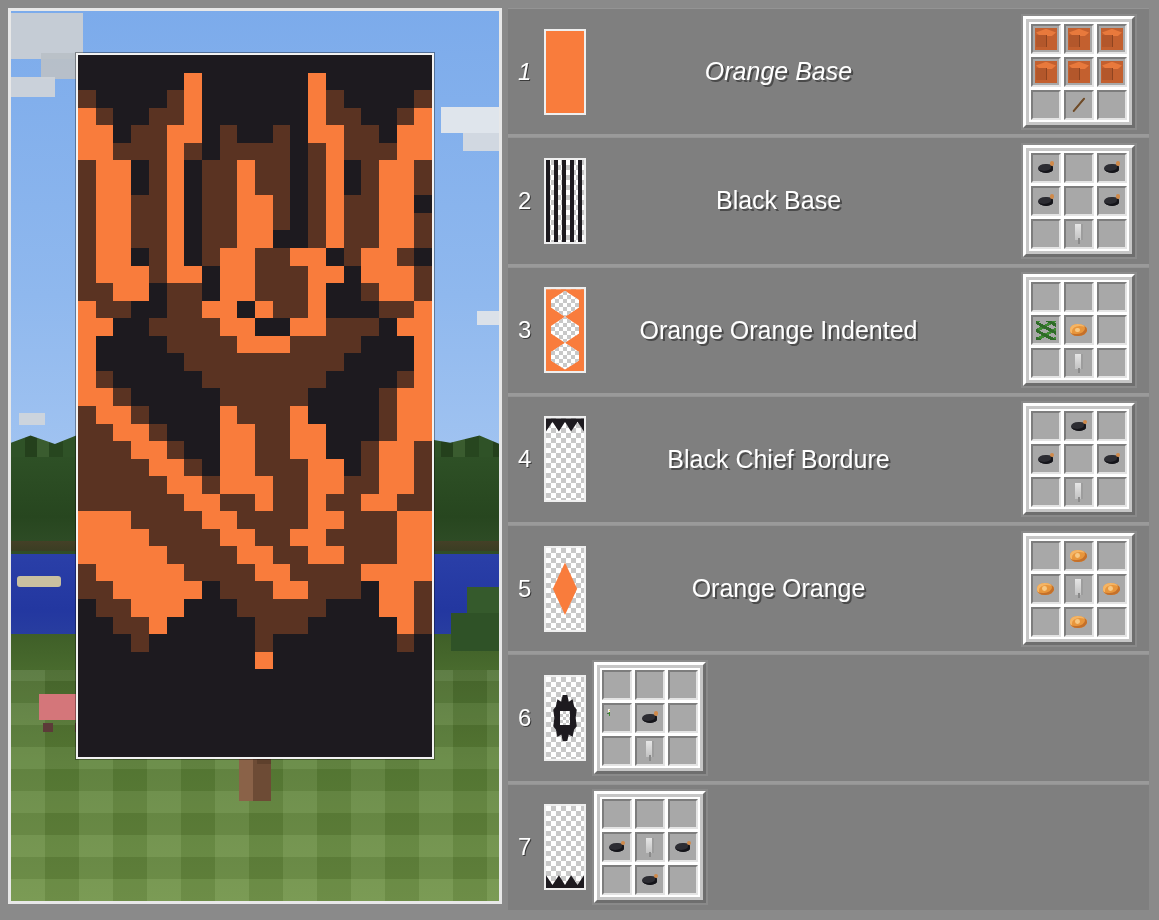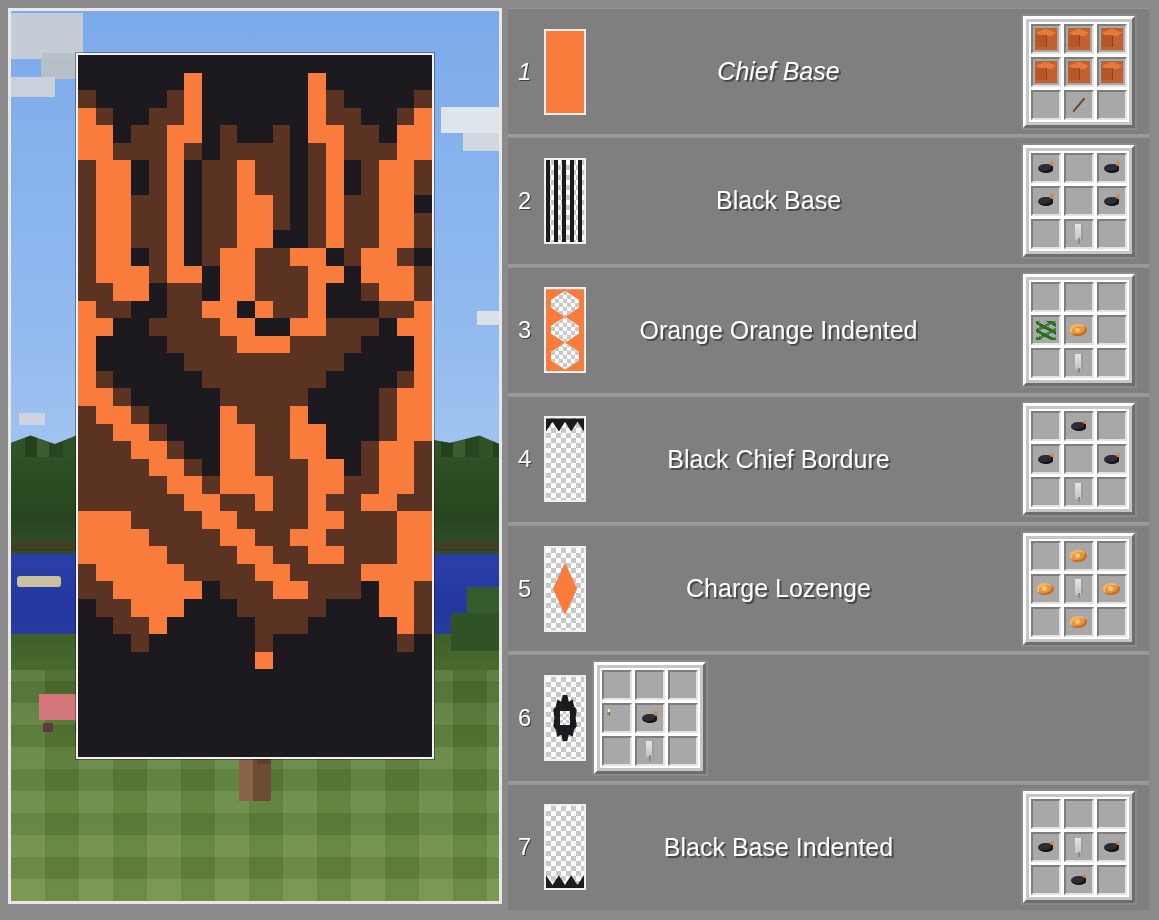--- a/index.html
+++ b/index.html
@@ -1133,21 +1133,21 @@
         </div>
     </div>
   </div>
 
   <div class="list-panel" id="recipe-list">
       <div class="recipe-row">
         <div class="row-index italic">1</div>
         <div class="pattern-thumb">
           <div class="pat" style="background: rgb(249, 124, 60);"></div>
         </div>
-        <div class="row-label italic">Chief Base</div>
+        <div class="row-label italic">Orange Base</div>
         <div class="craft">
           <div class="craft-inner">
             <div class="cell">
               <div class="item wool-orange"></div>
             </div>
             <div class="cell">
               <div class="item wool-orange"></div>
             </div>
             <div class="cell">
               <div class="item wool-orange"></div>
@@ -1254,21 +1254,21 @@
             </div>
             <div class="cell"></div>
           </div>
         </div>
       </div>
       <div class="recipe-row">
         <div class="row-index">5</div>
         <div class="pattern-thumb">
           <div class="pat" style="background: rgb(249, 124, 60); clip-path: polygon(50% 18%, 82% 50%, 50% 82%, 18% 50%);"></div>
         </div>
-        <div class="row-label">Charge Lozenge</div>
+        <div class="row-label">Orange Orange</div>
         <div class="craft">
           <div class="craft-inner">
             <div class="cell"></div>
             <div class="cell">
               <div class="item dye-orange"></div>
             </div>
             <div class="cell"></div>
             <div class="cell">
               <div class="item dye-orange"></div>
             </div>
@@ -1314,21 +1314,20 @@
             </div>
             <div class="cell"></div>
           </div>
         </div>
       </div>
       <div class="recipe-row">
         <div class="row-index">7</div>
         <div class="pattern-thumb">
           <div class="pat" style="background: rgb(29, 26, 31); clip-path: polygon(0px 100%, 100% 100%, 100% 84%, 83% 96%, 66% 84%, 50% 96%, 34% 84%, 17% 96%, 0px 84%);"></div>
         </div>
-        <div class="row-label">Black Base Indented</div>
         <div class="craft">
           <div class="craft-inner">
             <div class="cell"></div>
             <div class="cell"></div>
             <div class="cell"></div>
             <div class="cell">
               <div class="item dye-black"></div>
             </div>
             <div class="cell">
               <div class="item banner-item"></div>

